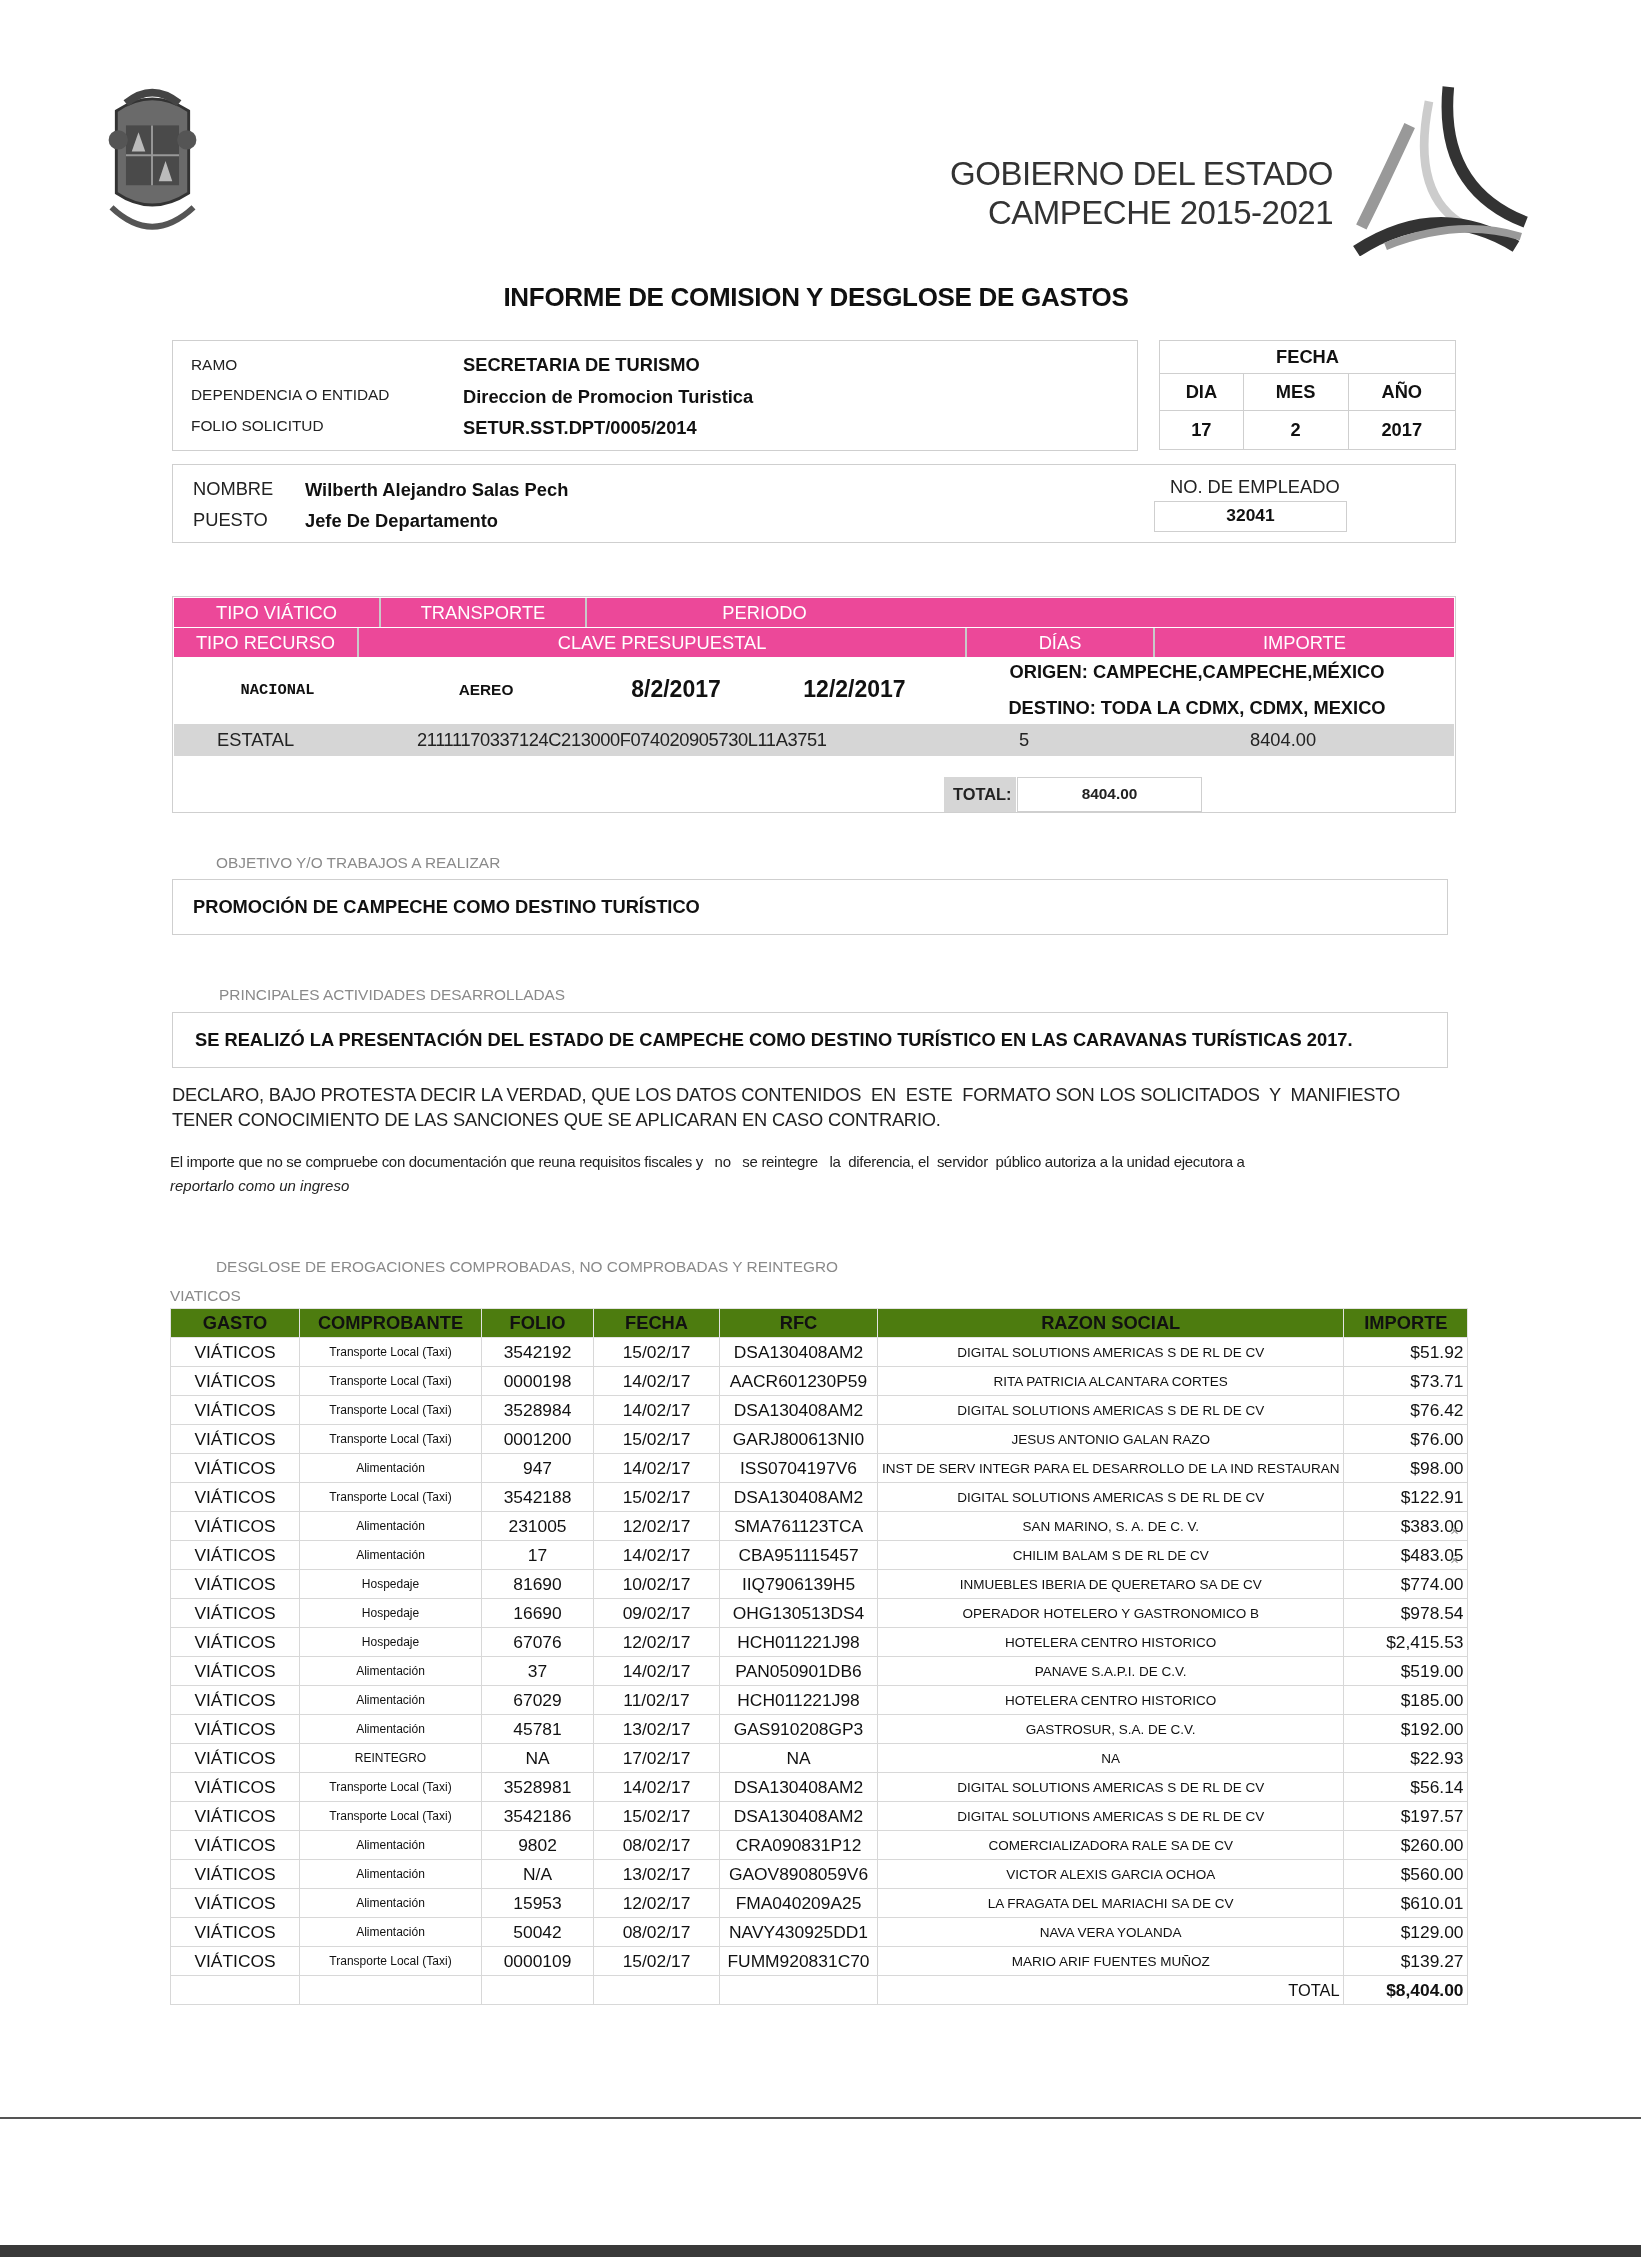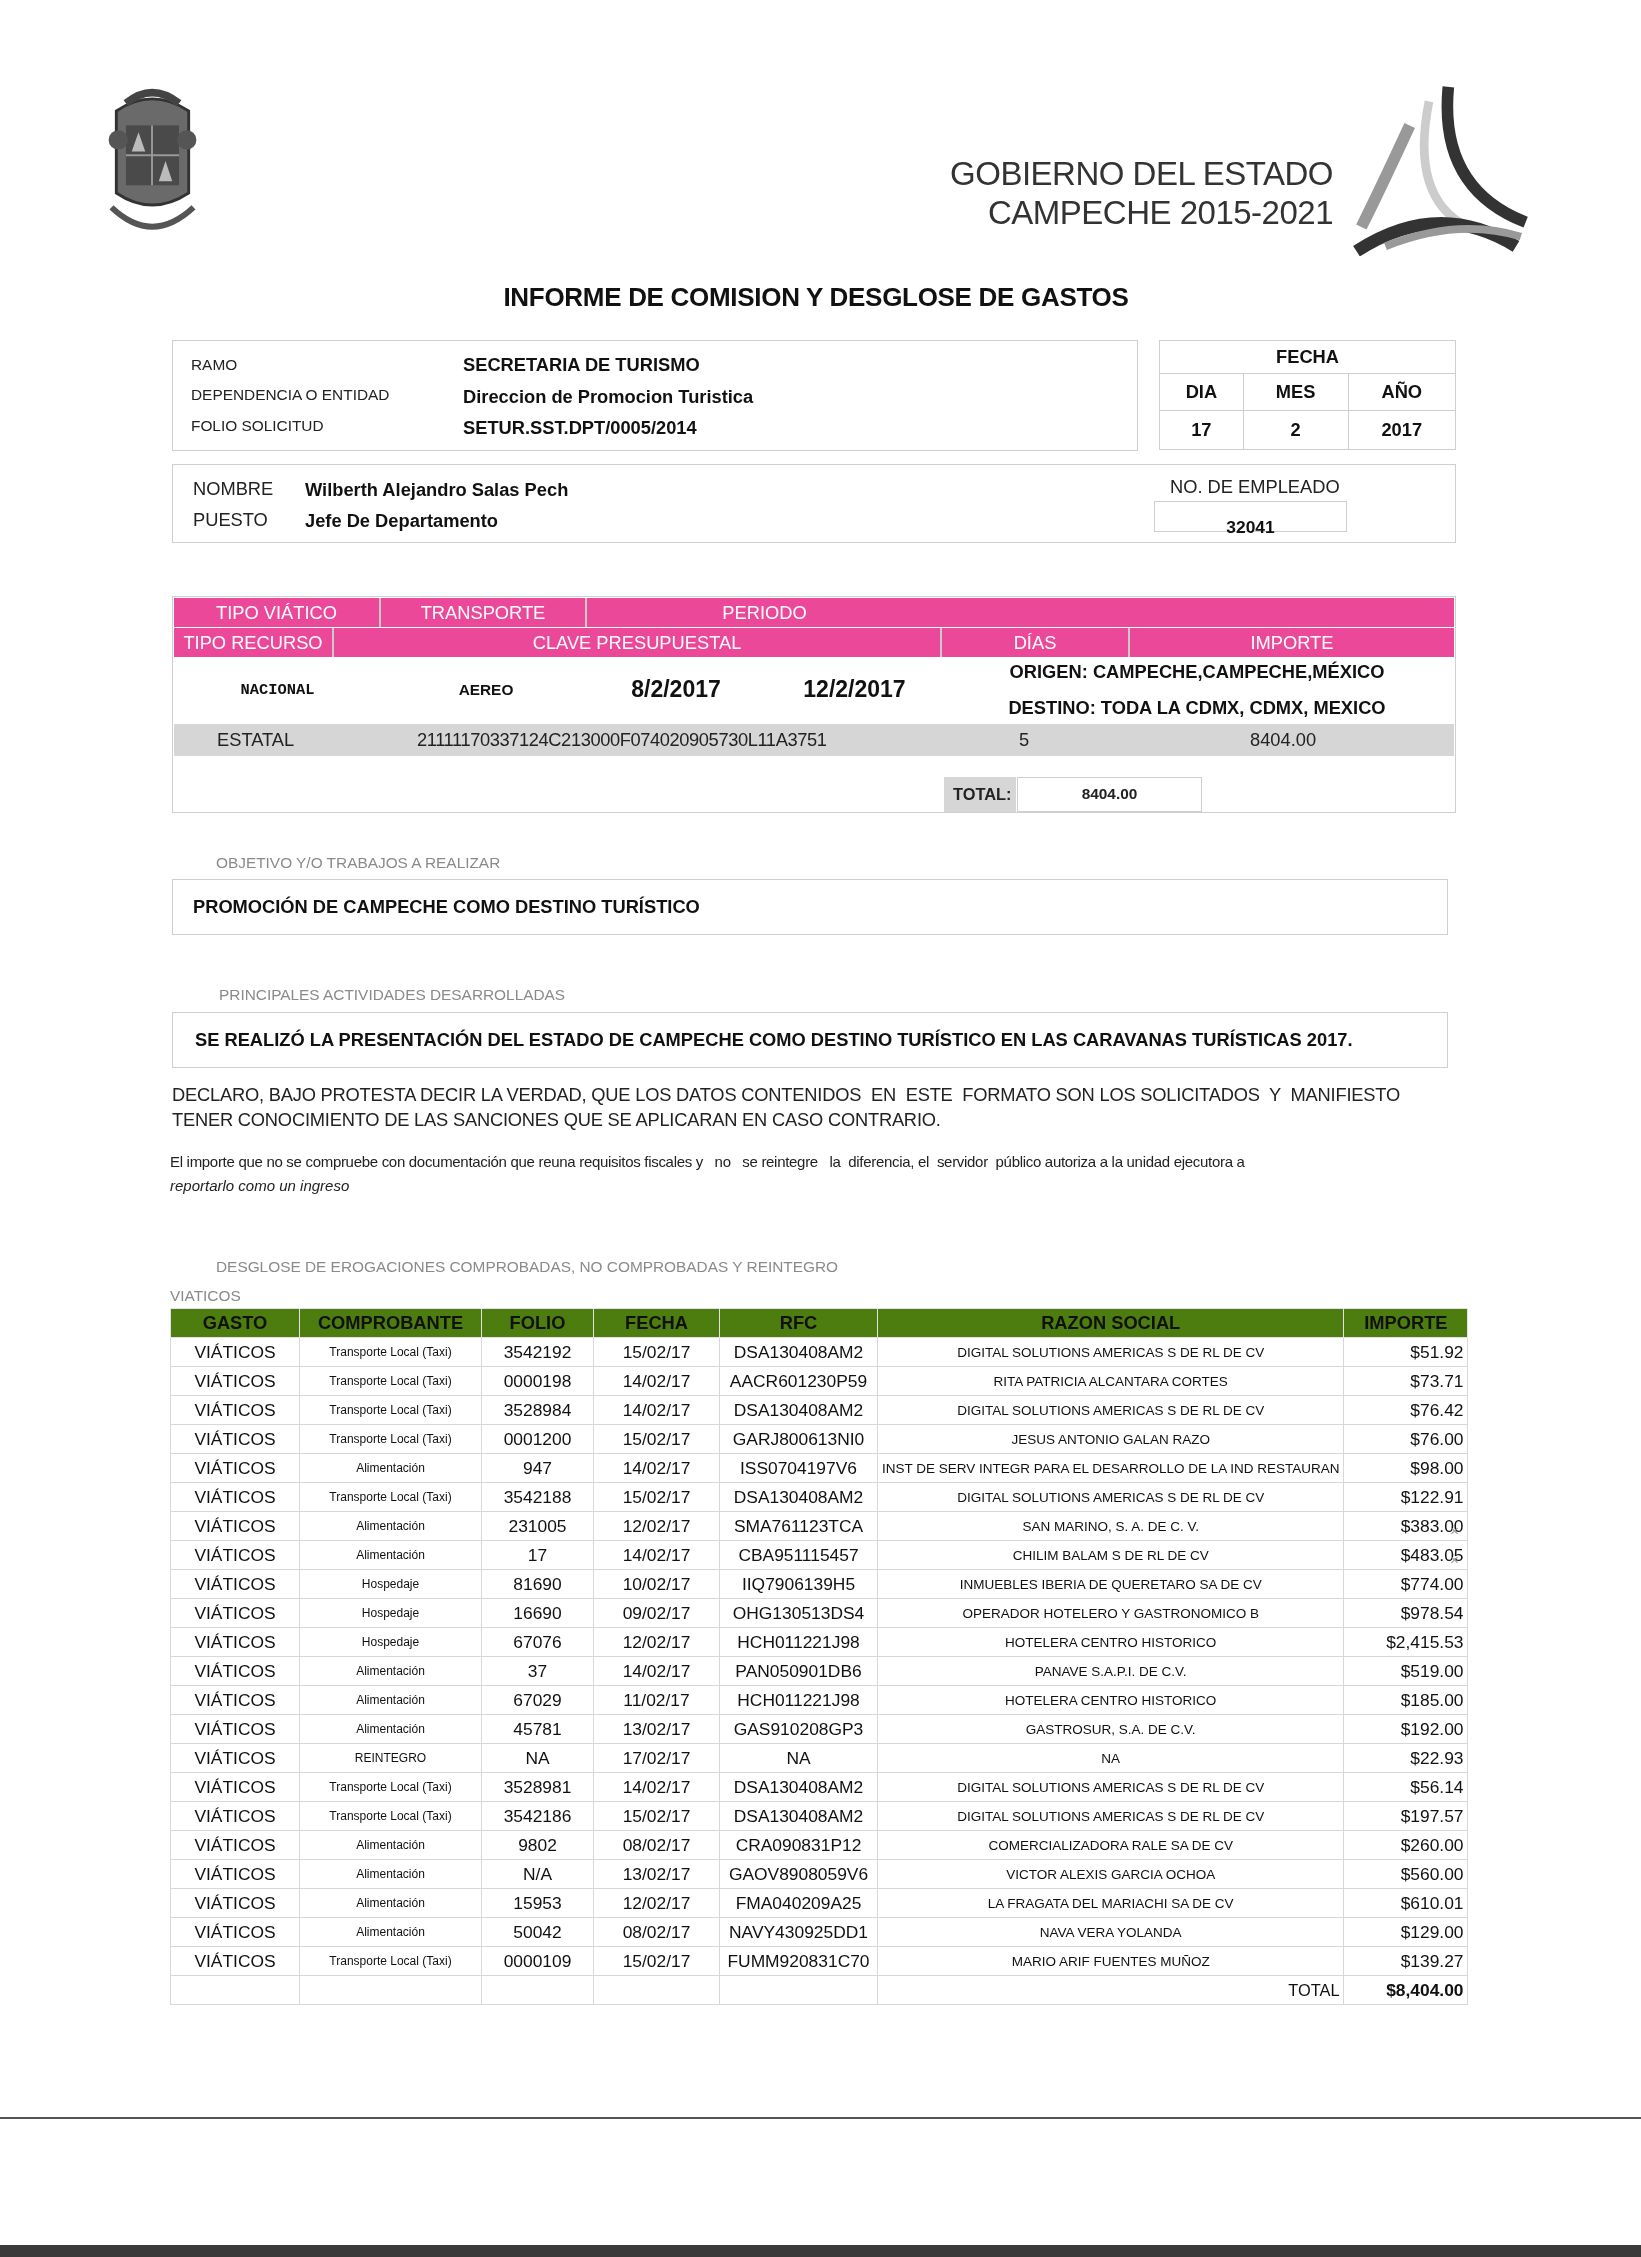--- a/index.html
+++ b/index.html
@@ -100,30 +100,30 @@
 </tbody>
   </table>
 
 <div class="box" style="left:172px; top:464px; width:1284px; height:79px;"></div>
 <div class="lbl" style="left:193px; top:478px; font-size:18.3px;">NOMBRE</div>
 <div class="val" style="left:305px; top:479px;">Wilberth Alejandro Salas Pech</div>
 <div class="lbl" style="left:193px; top:509px; font-size:18.3px;">PUESTO</div>
 <div class="val" style="left:305px; top:510px;">Jefe De Departamento</div>
 <div class="lbl" style="left:1170px; top:476px; font-size:18.3px;">NO. DE EMPLEADO</div>
 <div class="box" style="left:1154px; top:501px; width:193px; height:31px;"></div>
-<div class="val" style="left:1154px; top:505px; width:193px; text-align:center; font-size:17.4px;margin-top:12px;">32041</div>
+<div class="val" style="left:1154px; top:505px; width:193px; text-align:center; font-size:17.4px;">32041</div>
 
 <div class="box" style="left:172px; top:596px; width:1284px; height:217px;"></div>
 <div class="hdr-row" style="left:174px; top:598px; width:1280px;">
   <div style="width:207px;">TIPO VIÁTICO</div>
   <div style="width:206px;">TRANSPORTE</div>
   <div style="width:355px;">PERIODO</div>
 </div>
 <div class="hdr-row" style="left:174px; top:628px; width:1280px;">
-  <div style="width:160px;">TIPO RECURSO</div>
+  <div style="width:185px;">TIPO RECURSO</div>
   <div style="width:608px;">CLAVE PRESUPUESTAL</div>
   <div style="width:188px;">DÍAS</div>
   <div style="flex:1;">IMPORTE</div>
 </div>
 
 <div class="val" style="left:174px; top:681px; width:207px; text-align:center; font-size:15.4px;font-family:Liberation Mono, monospace;">NACIONAL</div>
 <div class="val" style="left:383px; top:681px; width:206px; text-align:center; font-size:15.4px;">AEREO</div>
 <div class="val" style="left:589px; top:676px; width:174px; text-align:center; font-size:23px; font-weight:bold;">8/2/2017</div>
 <div class="val" style="left:763px; top:676px; width:183px; text-align:center; font-size:23px; font-weight:bold;">12/2/2017</div>
 <div class="val" style="left:941px; top:661px; width:512px; text-align:center; font-size:18.3px;">ORIGEN: CAMPECHE,CAMPECHE,MÉXICO</div>

